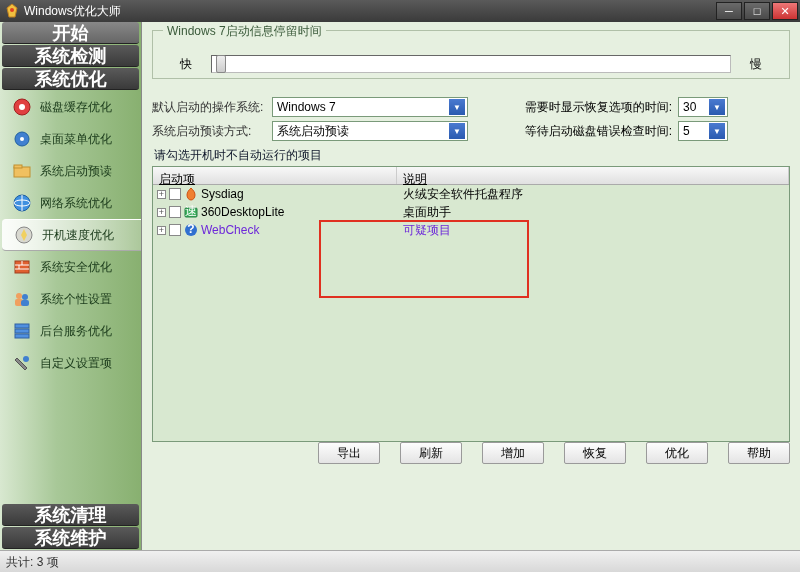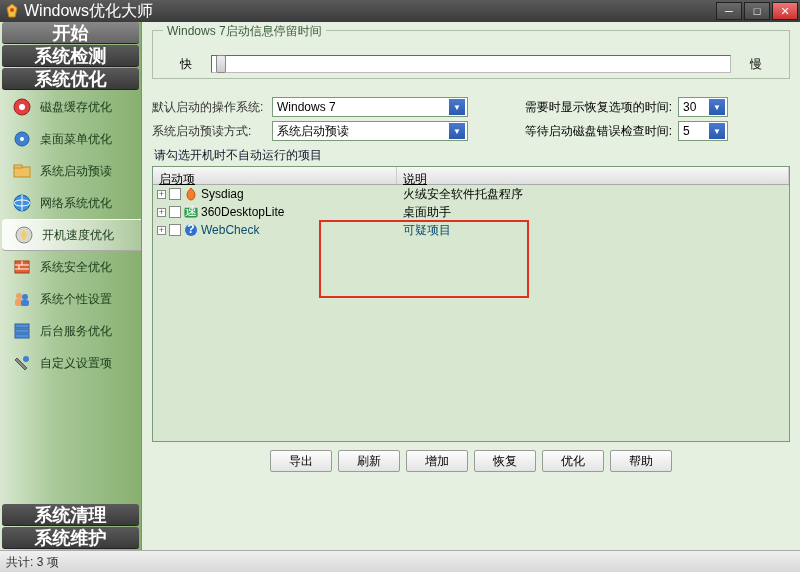--- a/index.html
+++ b/index.html
@@ -1,21 +1,21 @@
 <!DOCTYPE html>
 <html><head>
 <meta charset="utf-8">
 <style>
 * { box-sizing: border-box; margin: 0; padding: 0; font-family: "Microsoft YaHei", SimSun, Arial, sans-serif; font-size: 12px; }
 body { background: #ececec; width: 800px; height: 572px; overflow: hidden; }
 
 .titlebar { height: 22px; background: linear-gradient(#5a5a5a, #3a3a3a); color: #fff; display: flex; align-items: center; padding-left: 4px; }
 .titlebar .app-icon { width: 16px; height: 16px; margin-right: 4px; position: relative; }
 .titlebar .app-icon svg { width: 16px; height: 16px; }
-.titlebar .title { flex: 1; font-size: 16px; }
+.titlebar .title { flex: 1; font-size: 12px; }
 .titlebar .win-btns { display: flex; }
 .titlebar .win-btn { width: 26px; height: 18px; margin-right: 2px; display: flex; align-items: center; justify-content: center; border: 1px solid #222; background: linear-gradient(#6a6a6a,#4a4a4a); color: #fff; font-size: 11px; cursor: pointer; }
 .titlebar .win-btn.close { background: linear-gradient(#e77,#c33); }
 
 .body { display: flex; height: 528px; }
 
 .sidebar { width: 142px; background: linear-gradient(to right, #d8e8d0 0%, #a8c898 40%, #88b070 100%); display: flex; flex-direction: column; border-right: 1px solid #888; }
 .tab-btn { height: 22px; background: linear-gradient(#5a5a5a,#3a3a3a); color: #fff; display: flex; align-items: center; justify-content: center; font-size: 18px; font-weight: bold; border-bottom: 1px solid #222; cursor: pointer; margin: 0 2px 1px 2px; border-radius: 3px; }
 .tab-btn.light { background: linear-gradient(#888,#666); }
 .nav-item { height: 32px; display: flex; align-items: center; padding-left: 10px; cursor: pointer; color: #1a3a1a; }
@@ -47,24 +47,24 @@
 .list-header .col { padding: 4px 6px; border-right: 1px solid #ccc; text-decoration: underline; }
 .col-name { width: 244px; }
 .col-desc { flex: 1; }
 .list-body { }
 .list-row { display: flex; height: 18px; align-items: center; }
 .list-row .cell-name { width: 244px; display: flex; align-items: center; padding-left: 4px; gap: 3px; }
 .list-row .cell-desc { flex: 1; padding-left: 6px; }
 .expand { width: 9px; height: 9px; border: 1px solid #888; background:#fff; display:flex; align-items:center; justify-content:center; font-size:9px; line-height:7px; color:#555; cursor:pointer; }
 .chk { width: 12px; height: 12px; border: 1px solid #888; background:#fff; cursor:pointer; }
 .item-icon { width: 14px; height: 14px; }
-.suspicious { color: #0c4a6e; }
+.suspicious { color: #6d28d9; }
 .highlight-box { position: absolute; border: 2px solid #e03020; left: 177px; top: 198px; width: 210px; height: 78px; pointer-events:none; }
 
-.bottom-btns { display: flex; gap: 6px; justify-content: center; margin-top: 8px; }
+.bottom-btns { display: flex; gap: 20px; justify-content: flex-end; }
 .btn { width: 62px; height: 22px; border: 1px solid #9a9a9a; background: linear-gradient(#fdfdfd,#e4e4e4); border-radius: 2px; cursor: pointer; display:flex; align-items:center; justify-content:center; }
 
 .statusbar { height: 22px; background: linear-gradient(#f0f0f0,#d8d8d8); border-top: 1px solid #aaa; padding: 3px 6px; color: #333; }
 </style>
 </head>
 <body>
 
 <div class="titlebar">
   <span class="app-icon">
     <svg viewBox="0 0 16 16">

